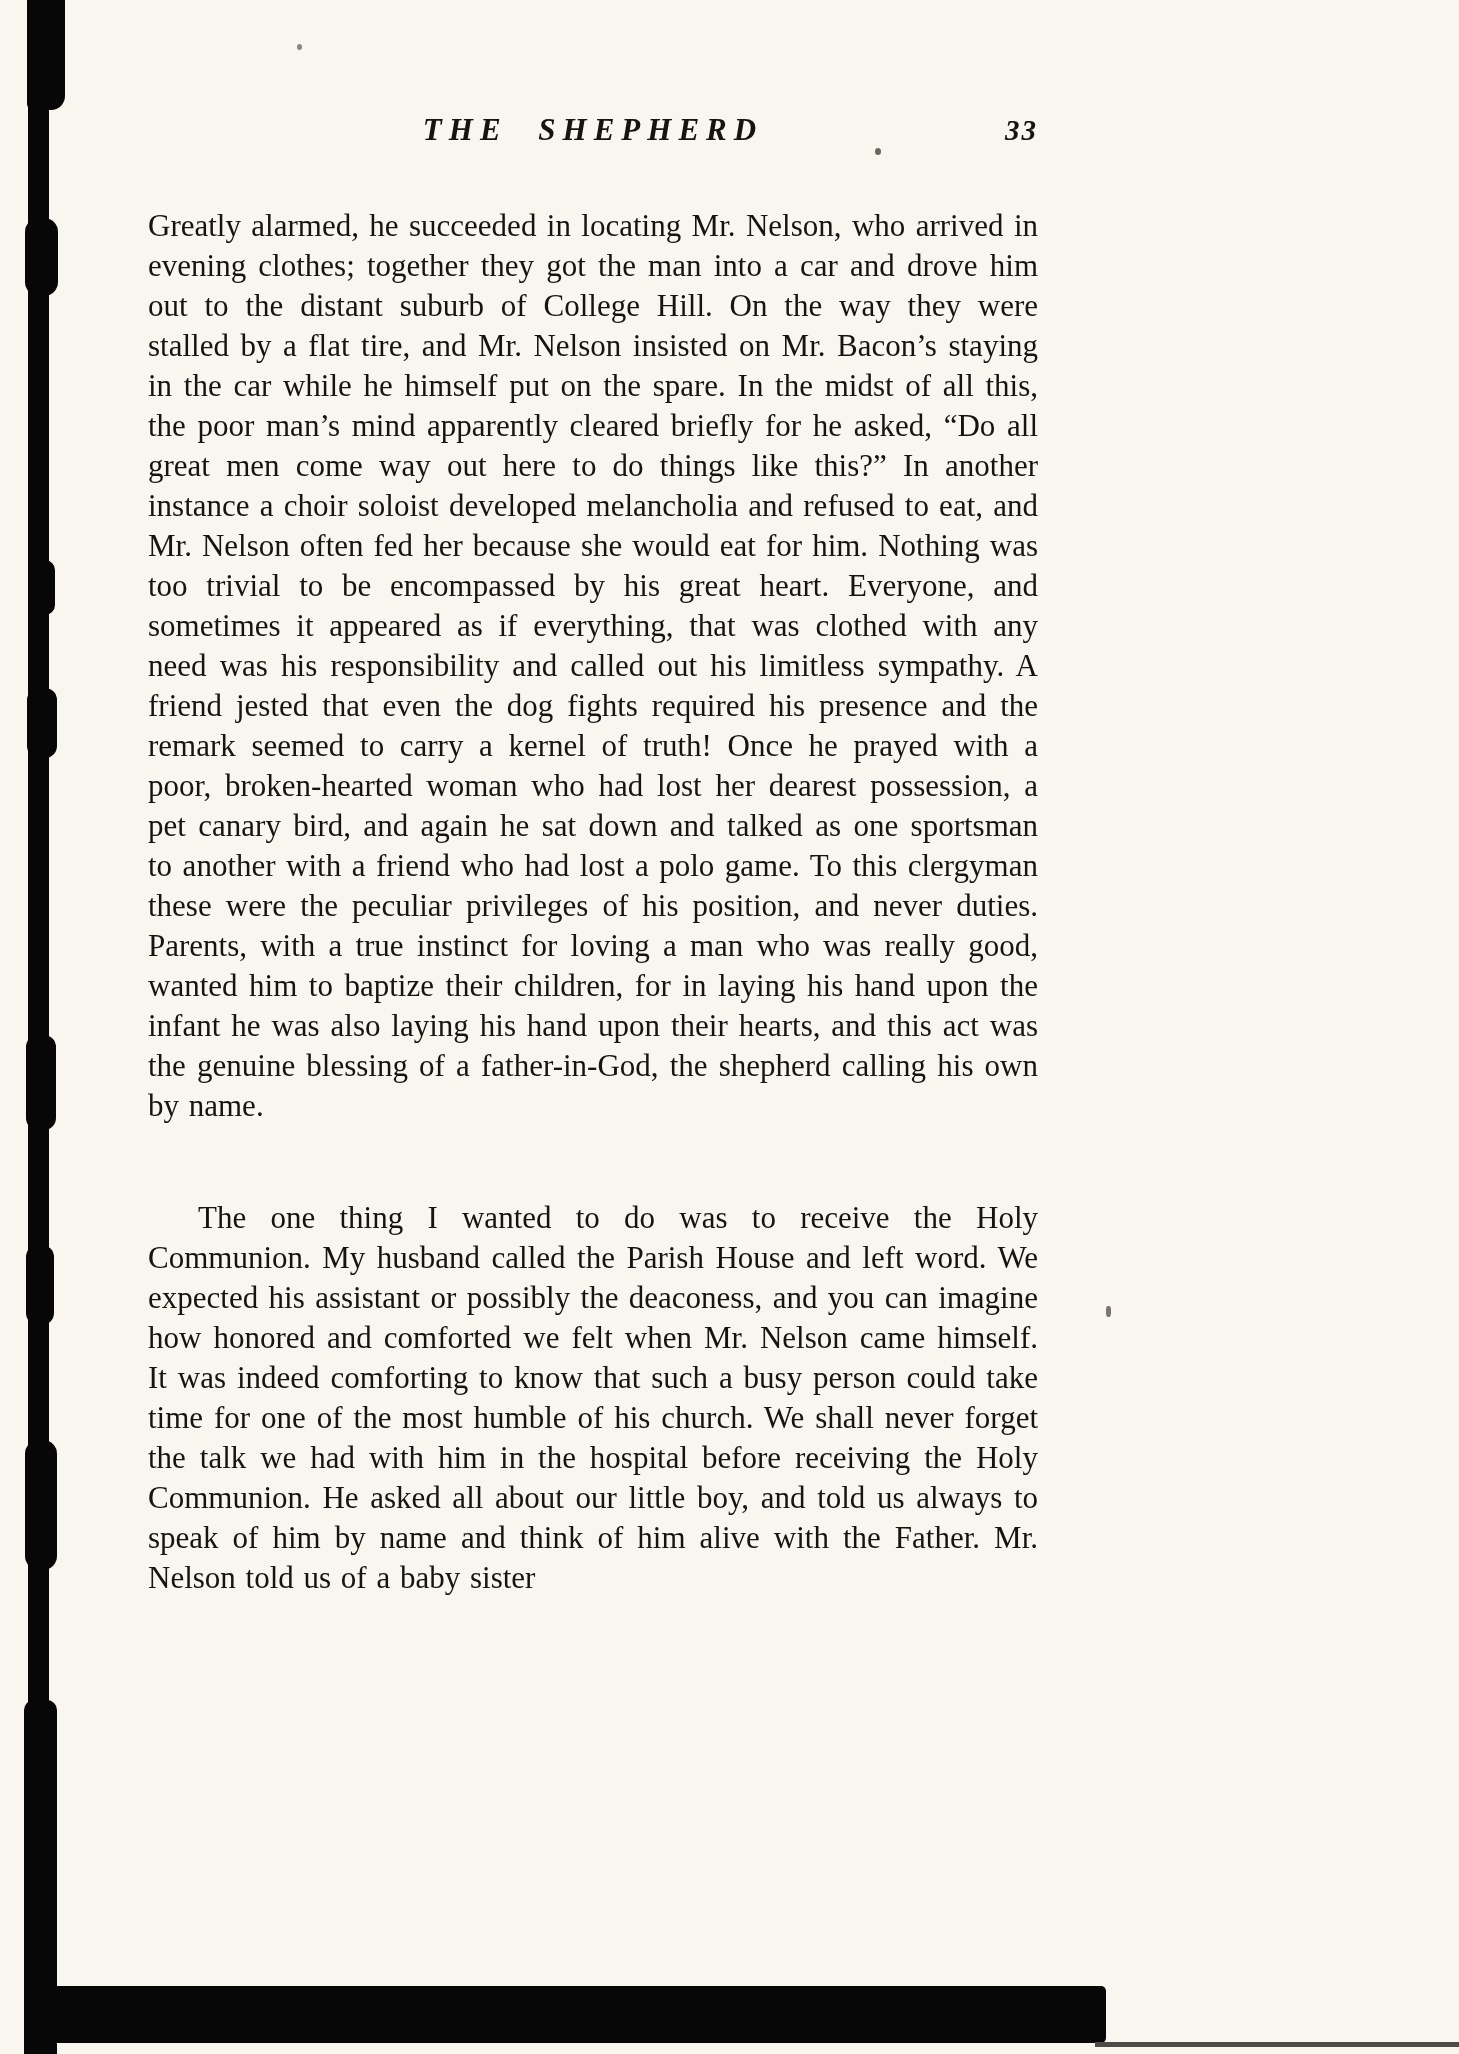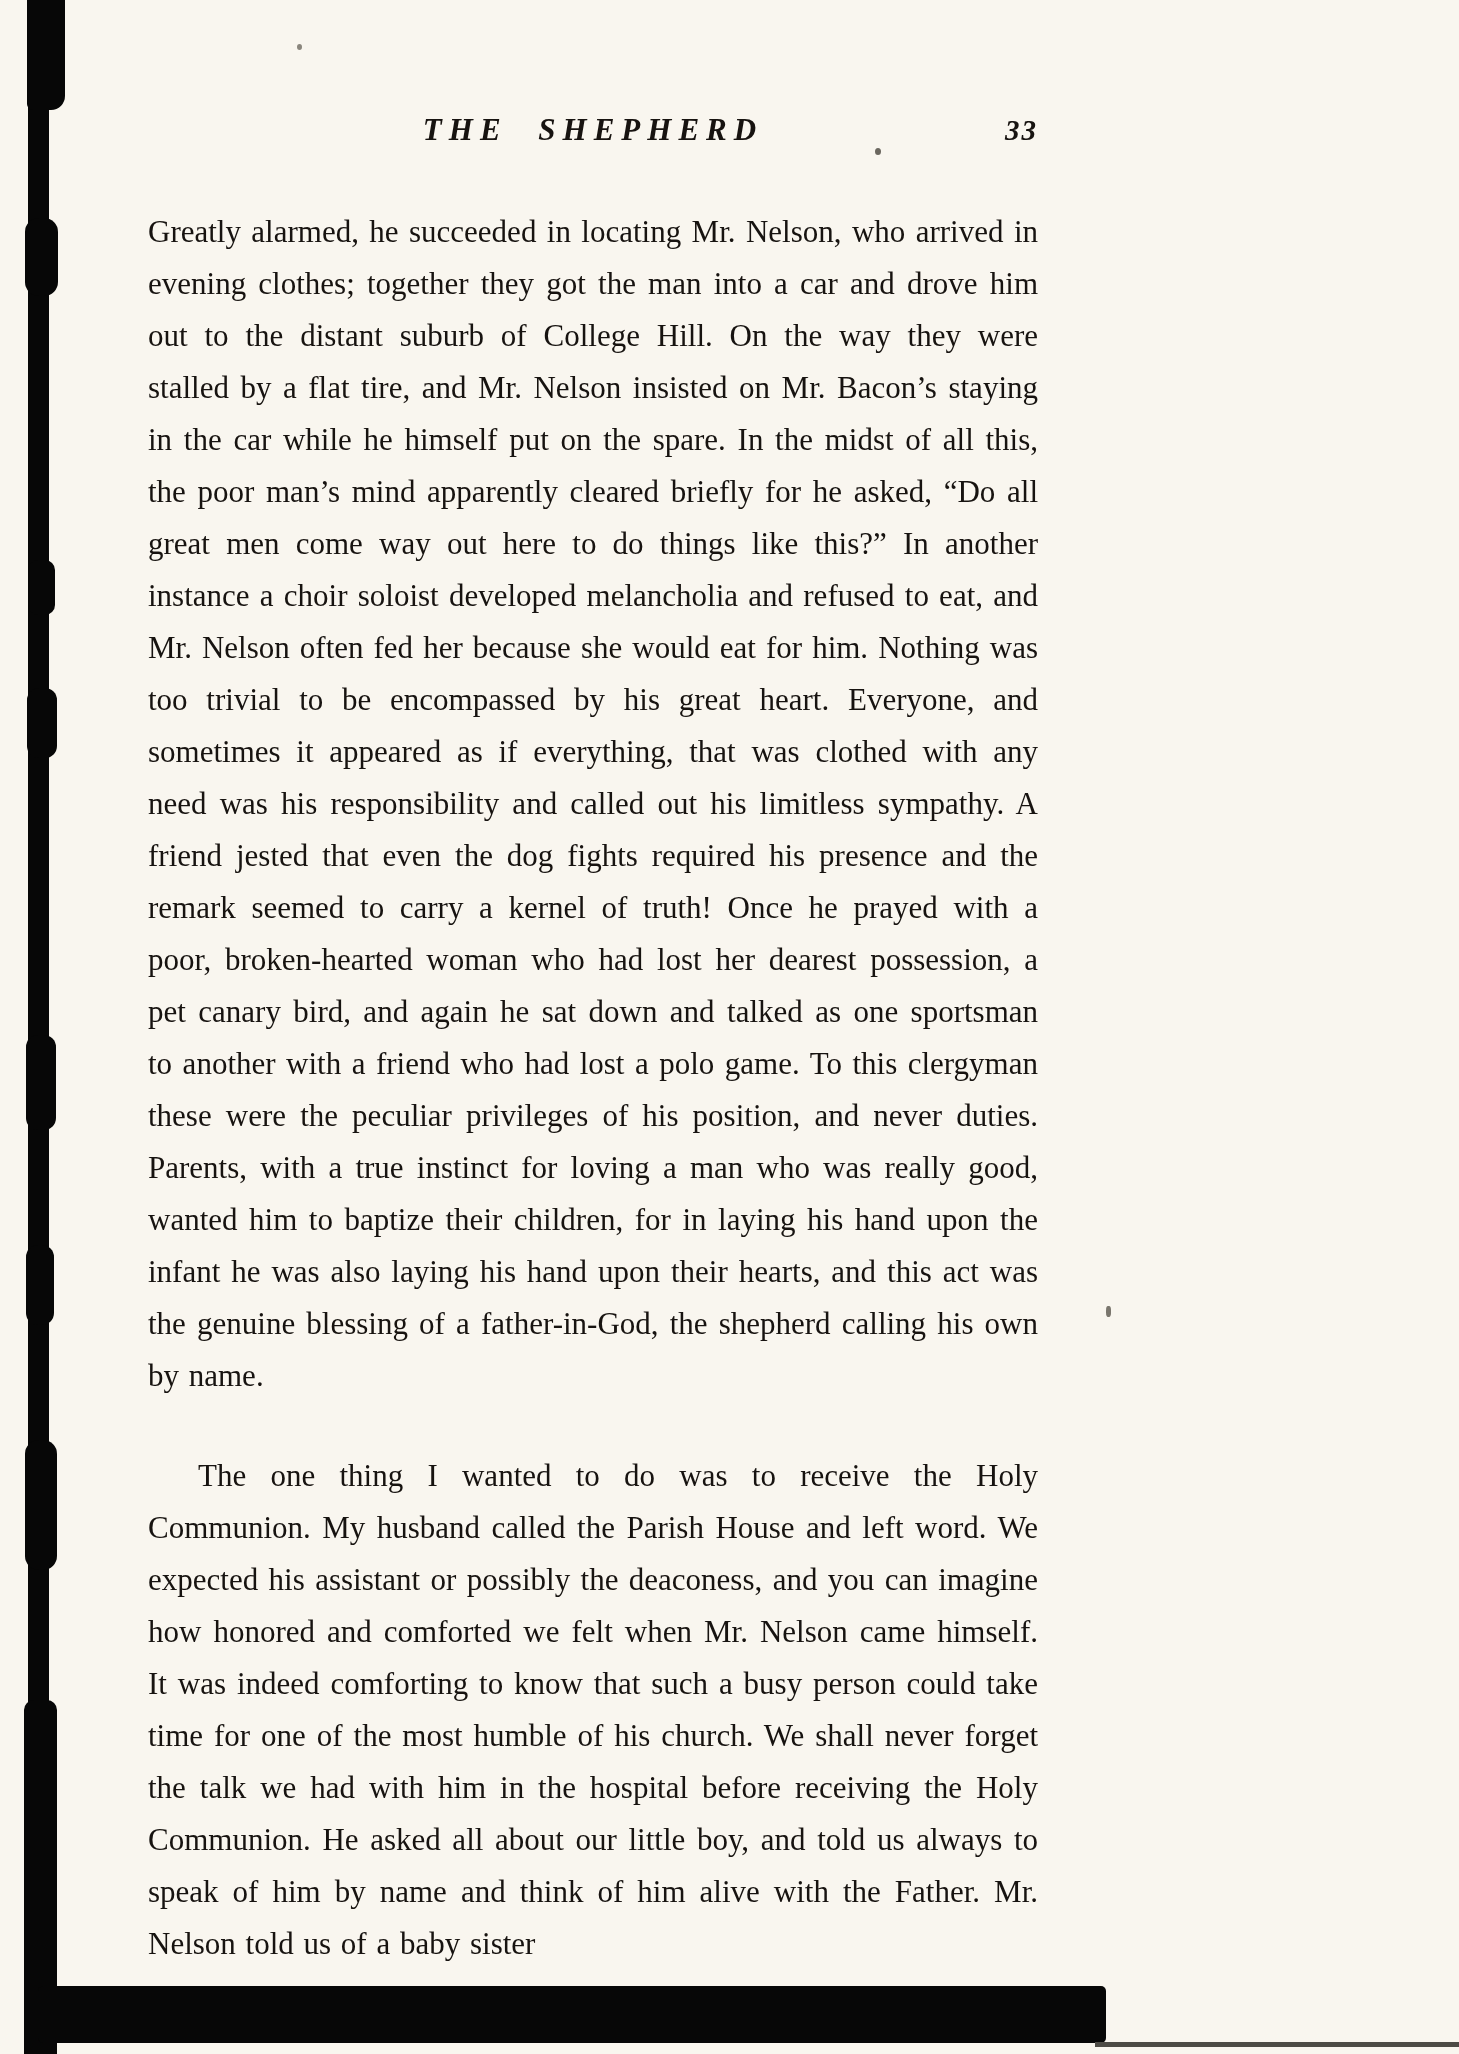--- a/index.html
+++ b/index.html
@@ -58,28 +58,28 @@
     position: absolute;
     right: 0;
     top: 2px;
     font-size: 29px;
     font-weight: bold;
     letter-spacing: 2px;
     font-style: italic;
   }
   .body-para, .letter-para {
     font-size: 31px;
-    line-height: 52px;
+    line-height: 40px;
     text-align: justify;
     margin: 0;
     word-spacing: 2px;
   }
   .indent { text-indent: 50px; }
   .letter {
-    margin: 48px 0 0 0;
+    margin: 72px 0 0 0;
     padding: 0;
   }
 </style>
 </head>
 <body>
 
 <div class="page">
 
   <div class="artifact edge-left-bar"></div>
   <div class="artifact edge-left-top"></div>

